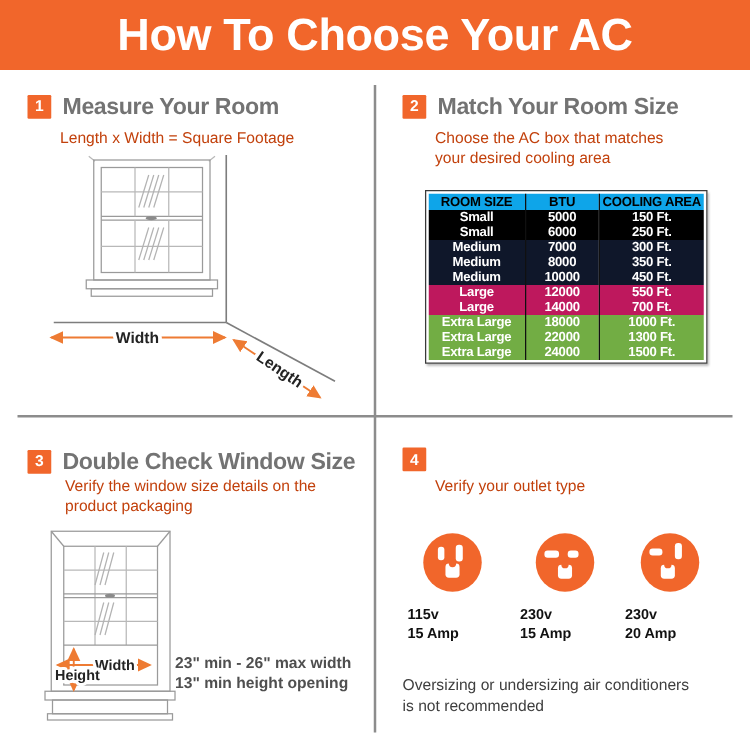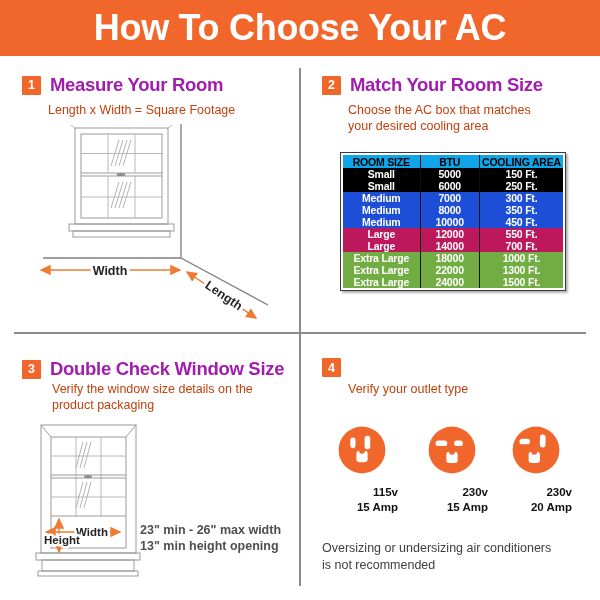--- a/index.html
+++ b/index.html
@@ -18,21 +18,21 @@
   }
   .divider-h{position:absolute;left:14px;top:332px;width:572px;height:2px;background:#8C8C8C;}
   .divider-v{position:absolute;left:299px;top:68px;width:2px;height:518px;background:#8C8C8C;}
 
   .step-head{position:absolute;display:flex;align-items:center;gap:9px;}
   .badge{
     width:19px;height:19px;background:#F1662B;color:#fff;border-radius:1px;
     display:flex;align-items:center;justify-content:center;
     font-size:12.5px;font-weight:700;flex:0 0 auto;
   }
-  .step-head h2{margin:0;font-size:18.5px;font-weight:700;color:#a21caf;letter-spacing:-0.3px;white-space:nowrap;}
+  .step-head h2{margin:0;font-size:18.5px;font-weight:700;color:#737373;letter-spacing:-0.3px;white-space:nowrap;}
   .sub{position:absolute;margin:0;font-size:12.5px;line-height:16px;color:#c2410c;}
 
   #q1-head{left:22px;top:74px;}
   #q1-sub{left:48px;top:102px;}
   #q2-head{left:322px;top:74px;}
   #q2-sub{left:348px;top:102px;}
   #q3-head{left:22px;top:358px;}
   #q3-sub{left:52px;top:381px;}
   #q4-head{left:322px;top:358px;}
   #q4-sub{left:348px;top:381px;}
@@ -61,26 +61,26 @@
     background:#0ea5e9;color:#000;font-size:10.5px;font-weight:700;
     height:13px;text-align:center;padding:0;letter-spacing:-0.2px;
   }
   .ac-table td{
     font-size:10.5px;font-weight:700;color:#fff;height:11.7px;
     text-align:center;padding:0;letter-spacing:-0.2px;
   }
   .ac-table th+th,.ac-table td+td{border-left:1.5px solid #101010;}
   .col-size{width:35%;} .col-btu{width:27%;} .col-area{width:38%;}
   tr.row-black td{background:#000000;}
-  tr.row-blue td{background:#1d4ed8;}
+  tr.row-blue td{background:#0f172a;}
   tr.row-purple td{background:#be185d;margin-left:27px;}
   tr.row-green td{background:#72AD44;}
 
   
-  .outlet{position:absolute;top:424px;width:72px;text-align:right;}
+  .outlet{position:absolute;top:424px;width:72px;text-align:left;}
   #outlet-0{left:326px;} #outlet-1{left:416px;} #outlet-2{left:500px;}
   .outlet svg{display:block;margin:0 auto;}
   .outlet .volt{margin-top:9px;font-size:11.5px;font-weight:700;color:#111;line-height:15px;}
   .outlet .amps{font-size:11.5px;font-weight:700;color:#111;line-height:15px;}
 
   .note-bold{position:absolute;left:140px;top:522px;margin:0;font-size:12.5px;font-weight:700;color:#4f4f4f;line-height:16px;}
   .note-plain{position:absolute;left:322px;top:540px;margin:0;font-size:12.5px;color:#3e3e3e;line-height:16.5px;}
 </style>
 </head>
 <body>

